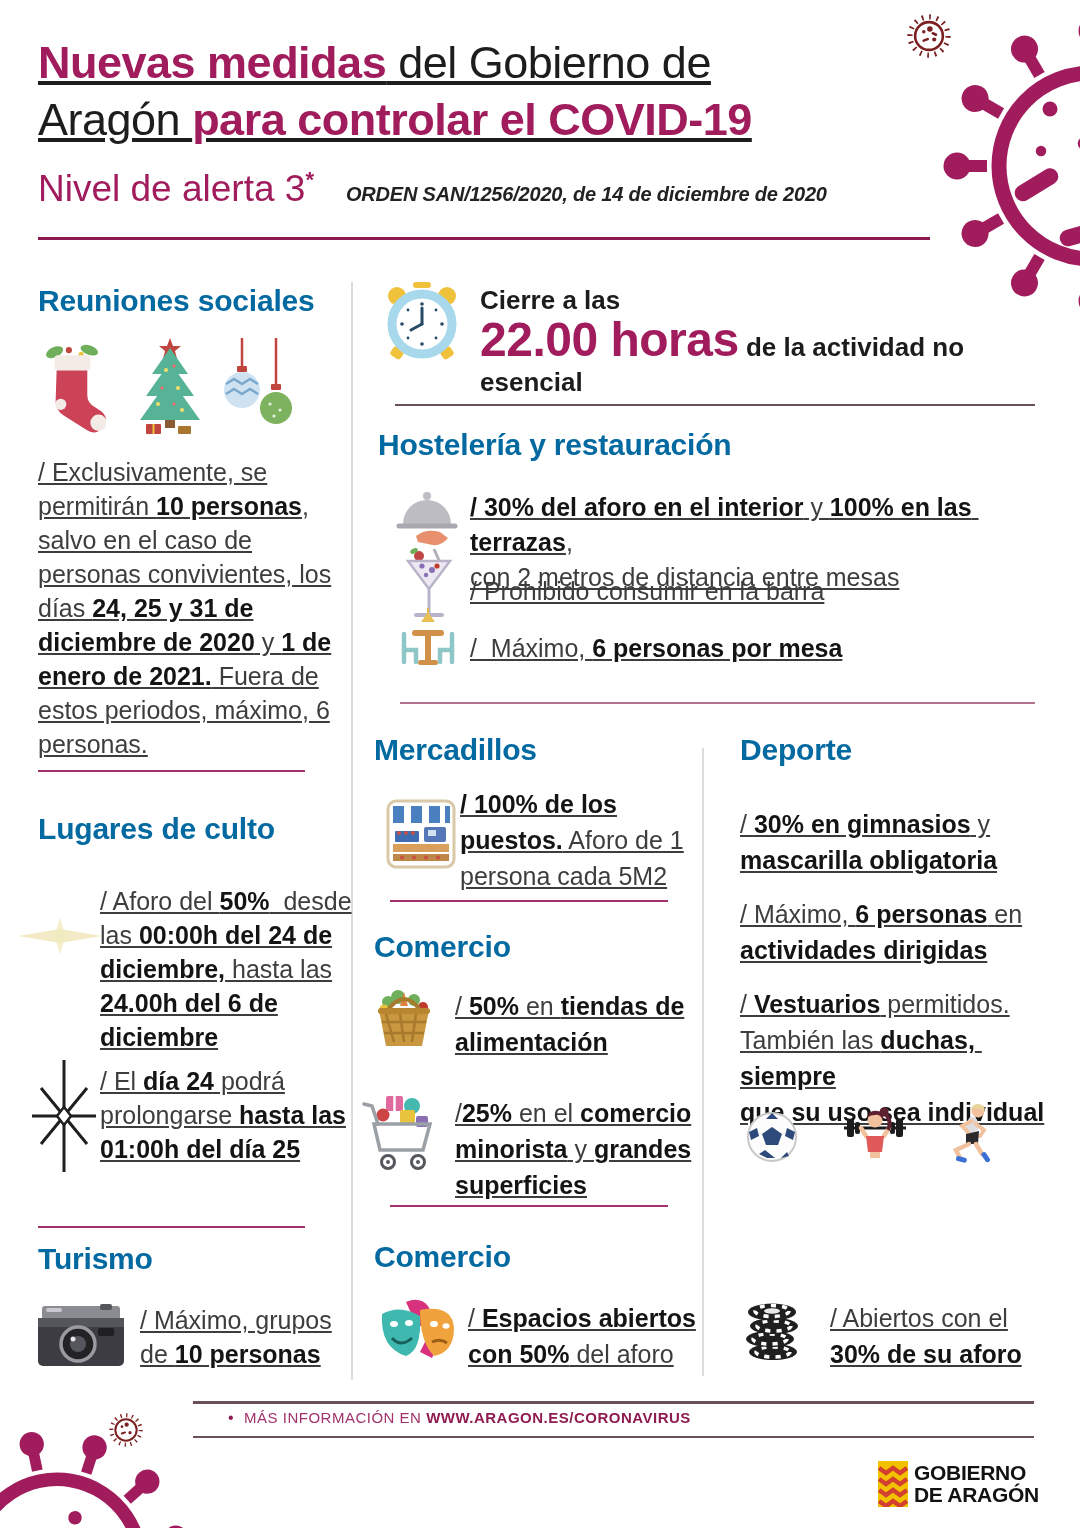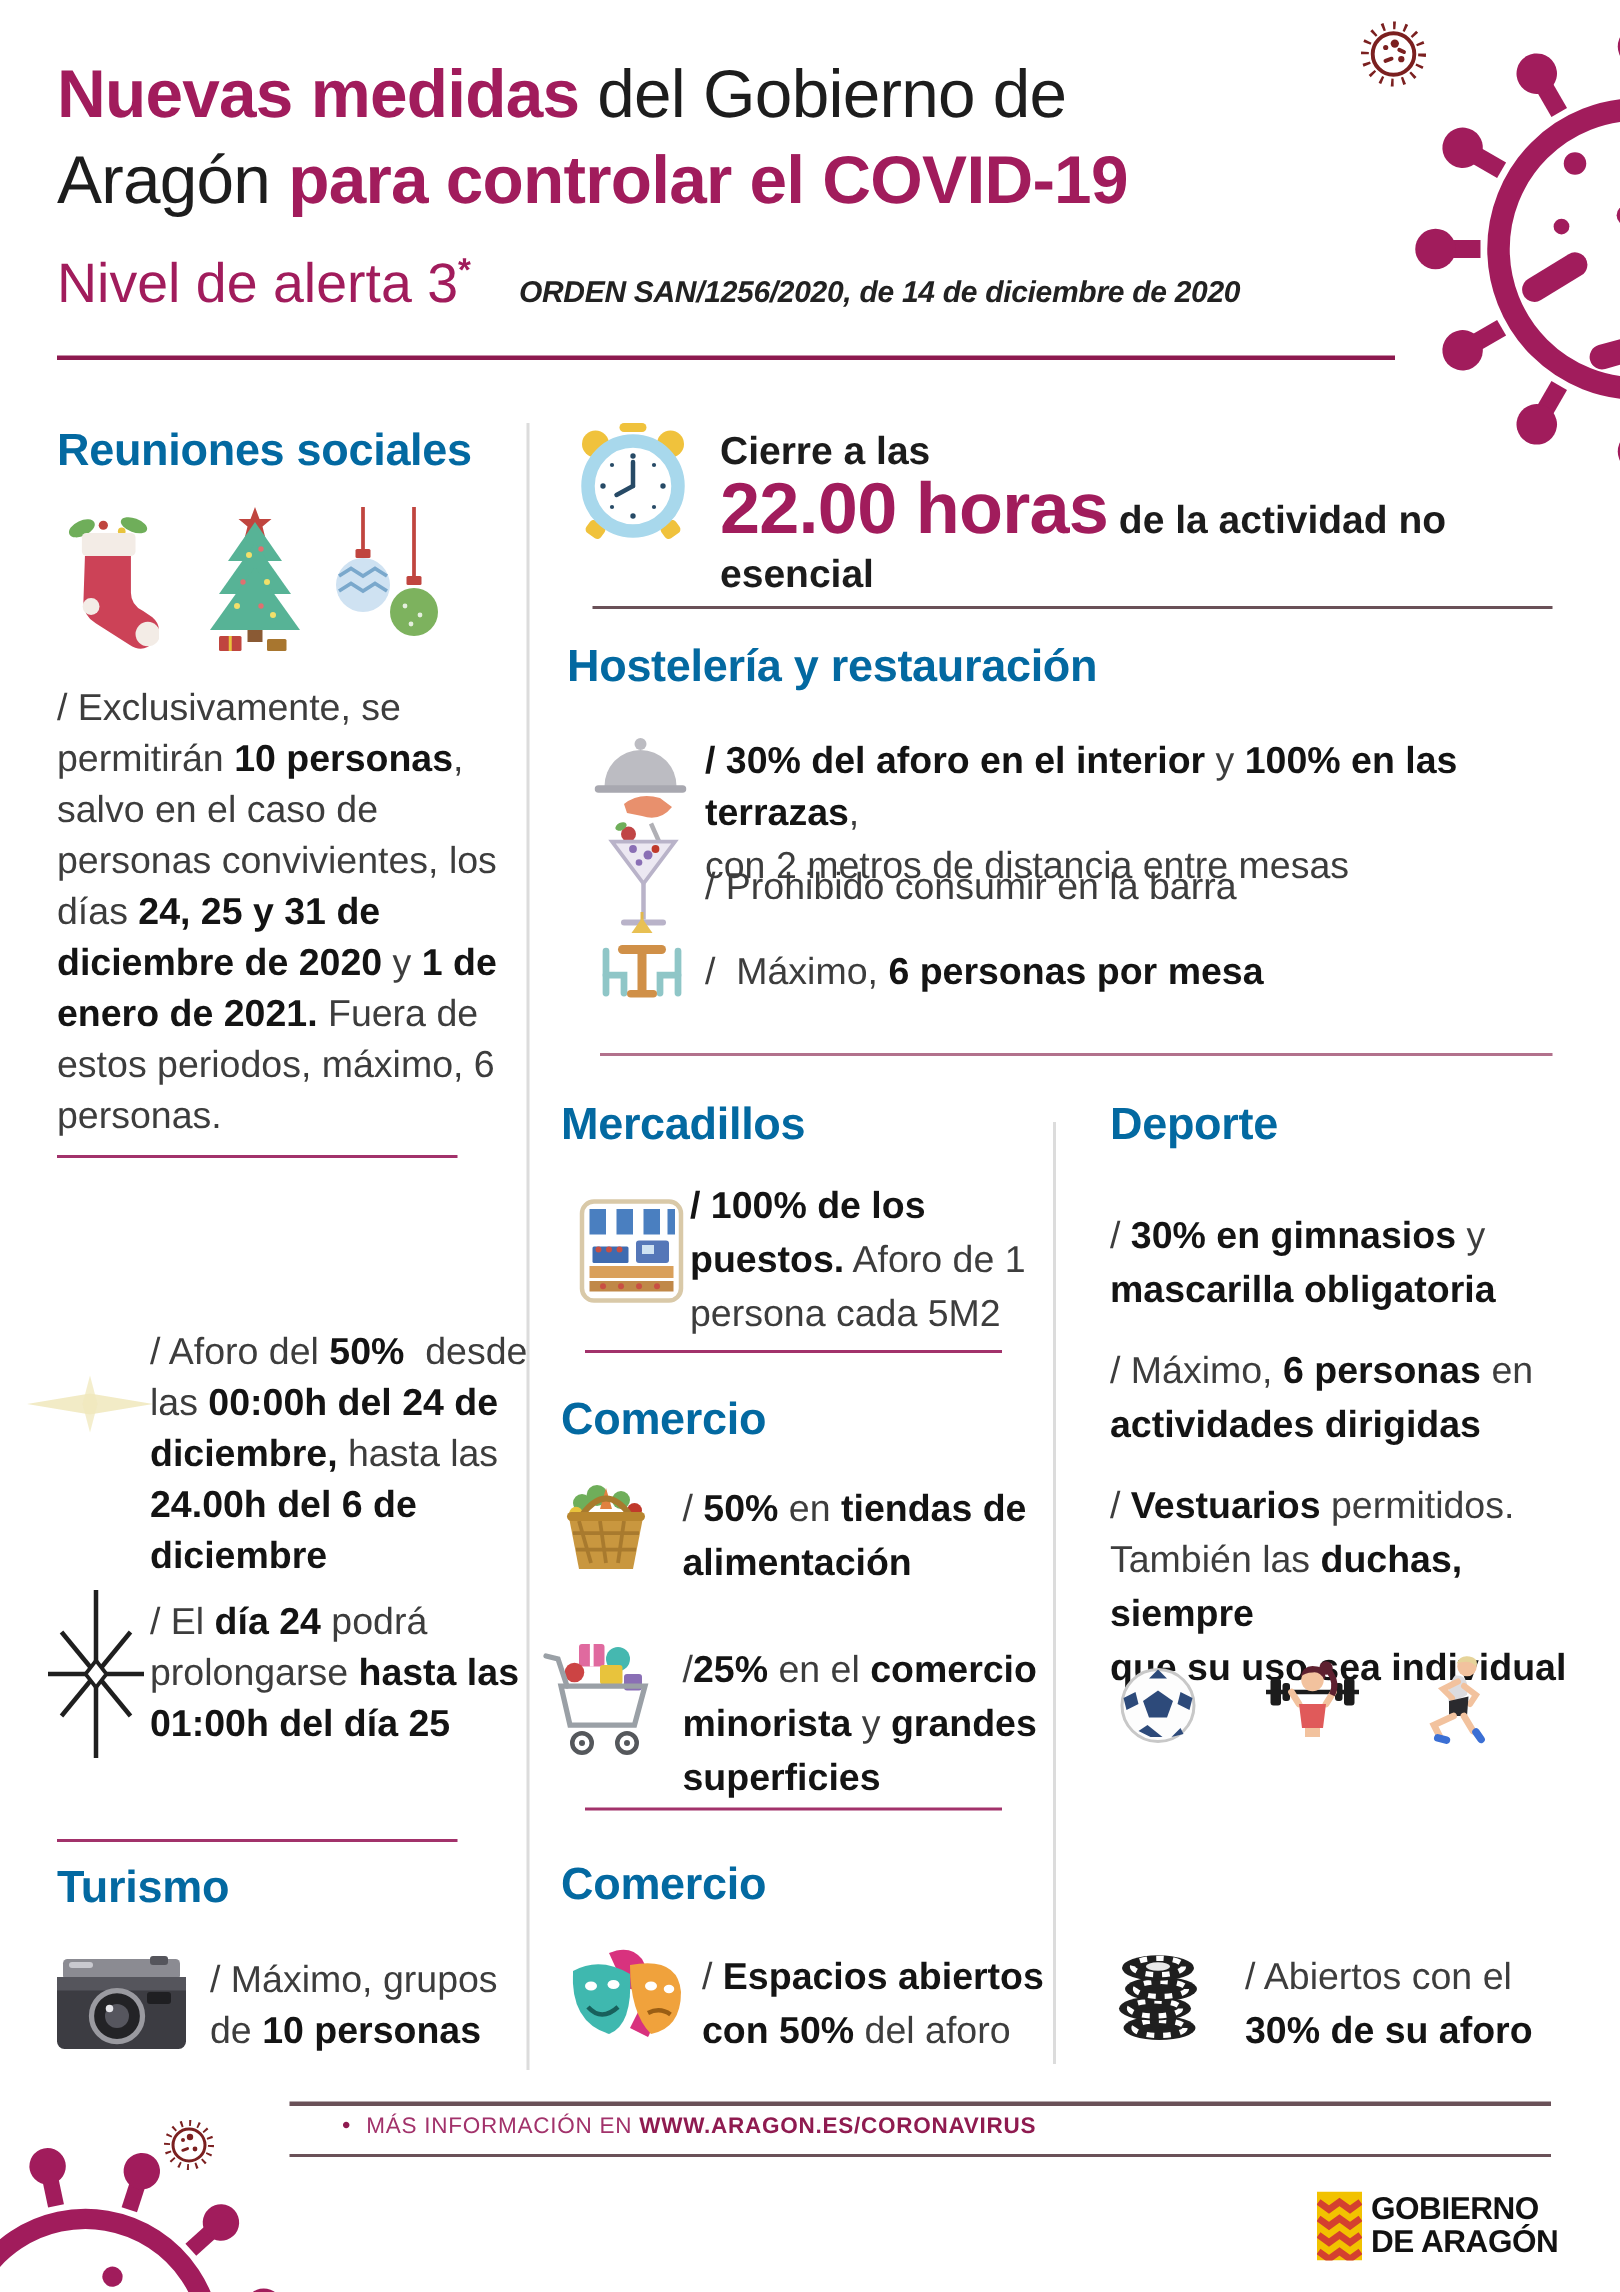--- a/index.html
+++ b/index.html
@@ -6,21 +6,21 @@
   .page{
     position:relative;
     width:1080px;height:1528px;
     margin:0 auto;
     background:#ffffff;
     overflow:hidden;
     font-family:"Liberation Sans", sans-serif;
     color:#3d3d3d;
   }
   .abs{position:absolute;}
-  .runs{white-space:pre-wrap;}
+  .runs{white-space:pre-wrap;text-decoration:underline;}
   .runs .b{font-weight:700;color:#141414;}
   .runs .c{color:#a11c5c;}
   
   .main-title{font-size:45px;line-height:57px;font-weight:400;color:#1d1d1d;letter-spacing:-0.5px;}
   .main-title .b{font-weight:700;color:#1d1d1d;}
   .main-title .c{color:#a11c5c;}
   .alert-row{display:flex;align-items:baseline;}
   .alert-level{font-size:37px;color:#a11c5c;font-weight:400;}
   .alert-ast{font-size:22px;color:#a11c5c;position:relative;top:-14px;font-weight:700;}
   .order-ref{font-size:20px;font-style:italic;font-weight:700;color:#222;margin-left:32px;letter-spacing:-0.2px;}
@@ -169,20 +169,21 @@
 salvo en el caso de
 personas convivientes, los
 días </span><span class="b">24, 25 y 31 de
 diciembre de 2020</span><span> y </span><span class="b">1 de
 enero de 2021.</span><span> Fuera de
 estos periodos, máximo, 6
 personas.</span></div>
 
   <div class="abs rule-thin" style="left:38px;top:770px;width:267px;"></div>
 
+  <div class="abs sec-title" style="left:38px;top:812px;">Lugares de culto</div>
 
   <svg class="abs" style="left:18px;top:905px;" width="84" height="62" viewBox="0 0 84 62">
     <polygon points="0,31 42,24 84,31 42,38" fill="#f0e8bc" opacity="0.85"></polygon>
     <polygon points="42,12 47,31 42,50 37,31" fill="#f0e8bc" opacity="0.75"></polygon>
   </svg>
   <div class="abs body-text runs" style="left:100px;top:884px;width:260px;"><span>/ Aforo del </span><span class="b">50%</span><span>  desde
 las </span><span class="b">00:00h del 24 de
 diciembre,</span><span> hasta las
 </span><span class="b">24.00h del 6 de
 diciembre</span></div>

